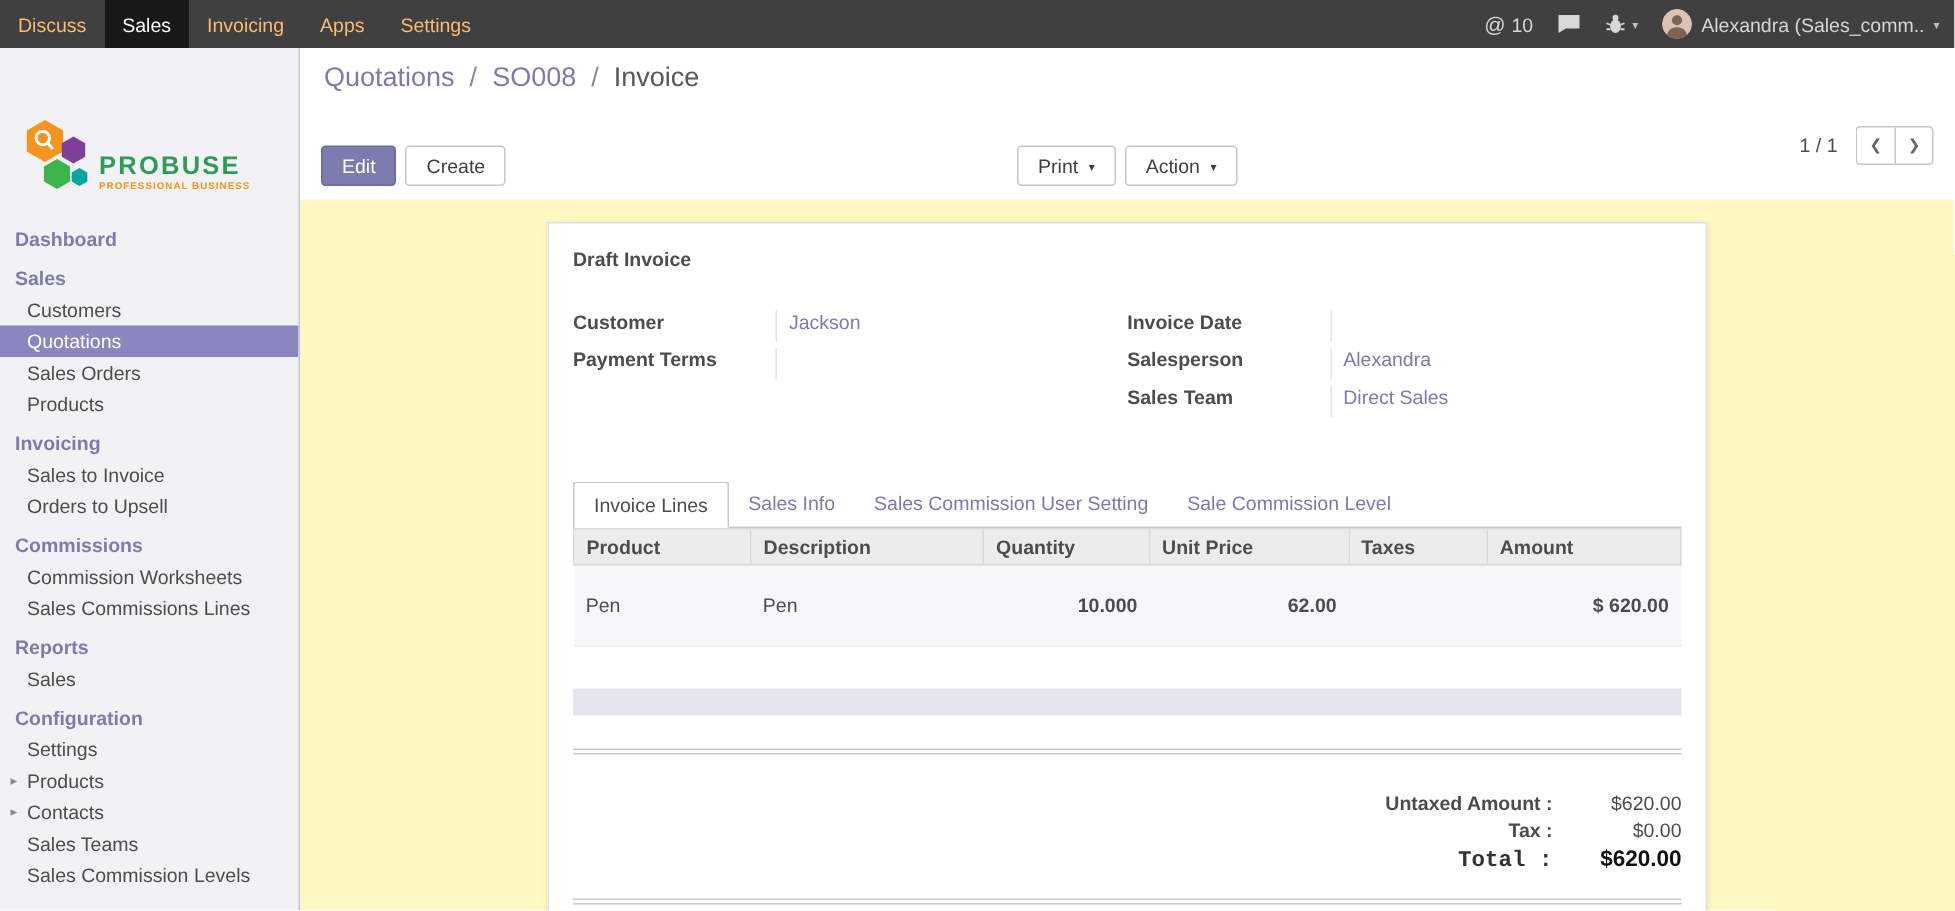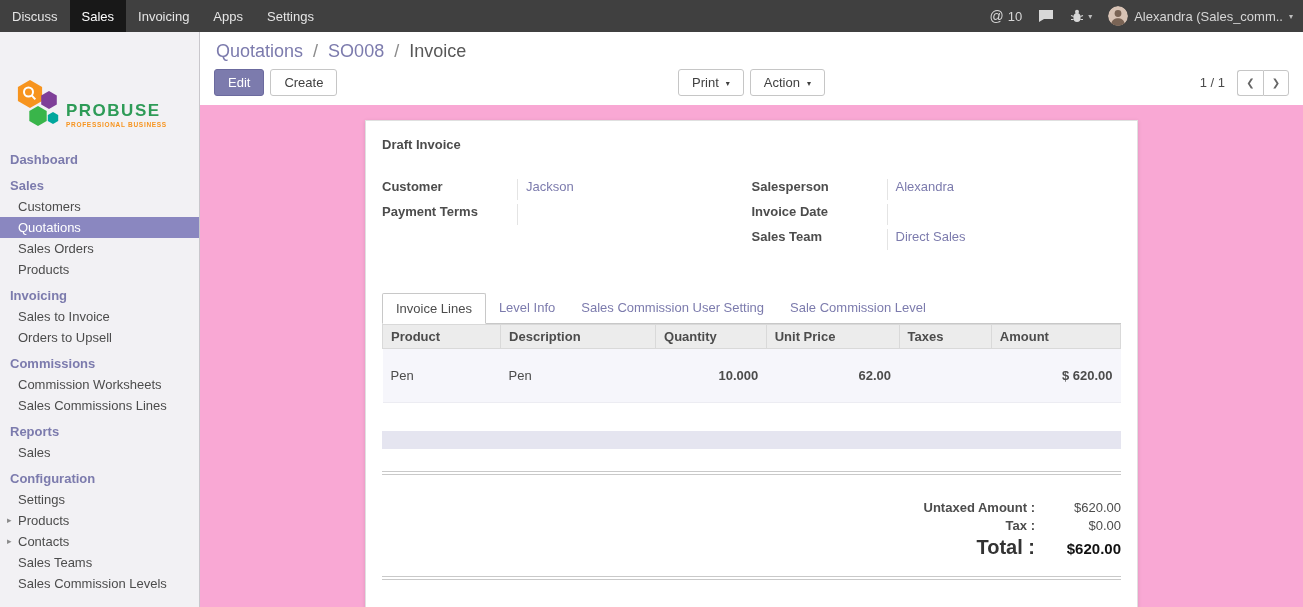--- a/index.html
+++ b/index.html
@@ -6,21 +6,21 @@
   html, body { margin: 0; padding: 0; overflow: hidden; }
   body {
     width: 1303px; height: 607px;
     font-family: "Liberation Sans", sans-serif;
     font-size: 13px; color: #4c4c4c; background: #fff;
   }
 
   
   .topbar { height: 32px; background: #404040; display: flex; justify-content: space-between; align-items: stretch; color: #d6d6d6; }
   .menus { display: flex; }
-  .menu { display: flex; align-items: center; padding: 0 12px; cursor: pointer; color: #e5e5e5; text-decoration: none; }
+  .menu { display: flex; align-items: center; padding: 0 12px; cursor: pointer; color: #fdba74; text-decoration: none; }
   .menu.active { background: #181818; color: #fff; }
   .systray { display: flex; align-items: center; gap: 16px; padding-right: 10px; }
   .tray-item { display: inline-flex; align-items: center; gap: 4px; cursor: pointer; color: #d6d6d6; }
   .at-glyph { font-size: 14px; }
   .tray-caret { font-size: 8px; color: #bdbdbd; }
   .user-menu { display: inline-flex; align-items: center; gap: 6px; cursor: pointer; max-width: 200px; white-space: nowrap; }
   .avatar { width: 20px; height: 20px; border-radius: 50%; overflow: hidden; flex: none; }
 
   
   .page { display: flex; height: 575px; }
@@ -41,42 +41,42 @@
   .control-panel { background: #fff; }
   .breadcrumb { padding: 9px 0 2px 16px; font-size: 18px; }
   .bc-link { color: #7c7bad; cursor: pointer; text-decoration: none; }
   .bc-sep { color: #8b8b8b; margin: 0 5px; }
   .bc-current { color: #585858; }
   .cp-row { display: flex; align-items: center; padding: 5px 14px 9px 14px; }
   .cp-left { flex: 1; display: flex; gap: 6px; }
   .cp-mid { display: flex; gap: 6px; }
   .cp-right { flex: 1; display: flex; justify-content: flex-end; align-items: center; gap: 12px; }
 
-  .btn { height: 27px; padding: 0 13px; font-size: 13px; font-family: inherit; border: 1px solid #c6c6c6; background: #fff; color: #404040; border-radius: 3px; cursor: pointer; display: inline-flex; align-items: center; gap: 7px; line-height: 1; }
+  .btn { height: 27px; padding: 0 13px; font-size: 13px; font-family: inherit; border: 1px solid #c6c6c6; background: #fff; color: #404040; border-radius: 3px; cursor: pointer; display: inline-flex; align-items: center; gap: 7px; line-height: 1; margin-top: 28px; }
   .btn-primary { background: #7c7bad; border-color: #6b6a9e; color: #fff; }
   .dd-caret { font-size: 8px; position: relative; top: 1px; }
 
   .pager-text { color: #4c4c4c; }
   .pager-buttons { display: inline-flex; }
   .pager-btn { width: 26px; height: 26px; border: 1px solid #c6c6c6; background: #fff; color: #666; font-size: 10px; cursor: pointer; padding: 0; font-family: inherit; }
   .pager-btn.prev { border-radius: 3px 0 0 3px; border-right: none; }
   .pager-btn.next { border-radius: 0 3px 3px 0; }
 
   
   .statusbar { height: 32px; flex: none; background: #fcfcfc; border-top: 1px solid #e2e2e2; border-bottom: 1px solid #c6c6c6; display: flex; justify-content: space-between; align-items: center; padding-left: 13px; }
   .sb-left { display: flex; align-items: center; gap: 8px; }
   .annotation-box { border: 2px solid #e00000; padding: 2px; display: inline-flex; }
   .sb-states { display: flex; height: 31px; align-items: stretch; }
   .state { display: flex; align-items: center; padding: 0 17px 0 24px; background: #efefef; color: #8a8a8a; margin-left: -9px; cursor: pointer;
            clip-path: polygon(0 0, calc(100% - 11px) 0, 100% 50%, calc(100% - 11px) 100%, 0 100%, 11px 50%); }
   .state.first { clip-path: polygon(0 0, calc(100% - 11px) 0, 100% 50%, calc(100% - 11px) 100%, 0 100%); margin-left: 0; padding-left: 17px; }
   .state.active { background: #7c7bad; color: #fff; }
 
   
-  .content-scroll { flex: 1; background: #f9a8d4; overflow: hidden; }
+  .content-scroll { flex: 1; background: #fef9c3; overflow: hidden; }
   .sheet { width: 773px; margin: 15px auto 0; background: #fff; border: 1px solid #e0e0e0; box-shadow: 0 1px 4px rgba(0,0,0,0.12); height: 640px; padding: 16px; }
   .sheet-title { font-weight: bold; margin-bottom: 27px; }
 
   .fields { display: flex; }
   .field-col { width: 50%; }
   .field-row { display: flex; margin-bottom: 4px; min-height: 21px; }
   .field-row label { width: 135px; flex: none; font-weight: bold; color: #4c4c4c; }
   .field-value { flex: 1; border-left: 1px solid #e4e4e4; padding-left: 8px; min-height: 17px; }
   .field-value.link { color: #7c7bad; cursor: pointer; }
 
@@ -90,21 +90,21 @@
   .num { text-align: right; font-weight: bold; }
 
   .list-footer-strip { height: 18px; background: #e5e5f0; margin-top: 28px; }
   .separator { margin-top: 22px; height: 4px; border-top: 1px solid #c9c9c9; border-bottom: 1px solid #c9c9c9; }
   .separator.bottom { margin-top: 17px; }
 
   .totals { margin-top: 25px; display: flex; flex-direction: column; align-items: flex-end; gap: 3px; }
   .total-row { display: flex; align-items: baseline; }
   .t-label { font-weight: bold; text-align: right; color: #4c4c4c; }
   .t-value { width: 86px; text-align: right; }
-  .total-row.grand .t-label { font-size: 20px; color: #333; }
+  .total-row.grand .t-label { font-size: 15px; color: #333; font-family: Liberation Mono, monospace; }
   .total-row.grand .t-value { font-size: 15px; font-weight: bold; color: #111; }
 </style>
 </head>
 <body>
 
 <header class="topbar">
   <nav class="menus">
     <a class="menu">Discuss</a>
     <a class="menu active">Sales</a>
     <a class="menu">Invoicing</a>
@@ -240,37 +240,37 @@
               <label>Customer</label>
               <span class="field-value link">Jackson</span>
             </div>
             <div class="field-row">
               <label>Payment Terms</label>
               <span class="field-value"></span>
             </div>
           </div>
           <div class="field-col">
             <div class="field-row">
+              <label>Invoice Date</label>
+              <span class="field-value"></span>
+            </div>
+            <div class="field-row">
               <label>Salesperson</label>
               <span class="field-value link">Alexandra</span>
             </div>
             <div class="field-row">
-              <label>Invoice Date</label>
-              <span class="field-value"></span>
-            </div>
-            <div class="field-row">
               <label>Sales Team</label>
               <span class="field-value link">Direct Sales</span>
             </div>
           </div>
         </div>
 
         <div class="tabs">
           <span class="tab active">Invoice Lines</span>
-          <span class="tab">Level Info</span>
+          <span class="tab">Sales Info</span>
           <span class="tab">Sales Commission User Setting</span>
           <span class="tab">Sale Commission Level</span>
         </div>
 
         <table class="lines">
           <colgroup>
             <col style="width:16%">
               <col style="width:21%">
               <col style="width:15%">
               <col style="width:18%">

